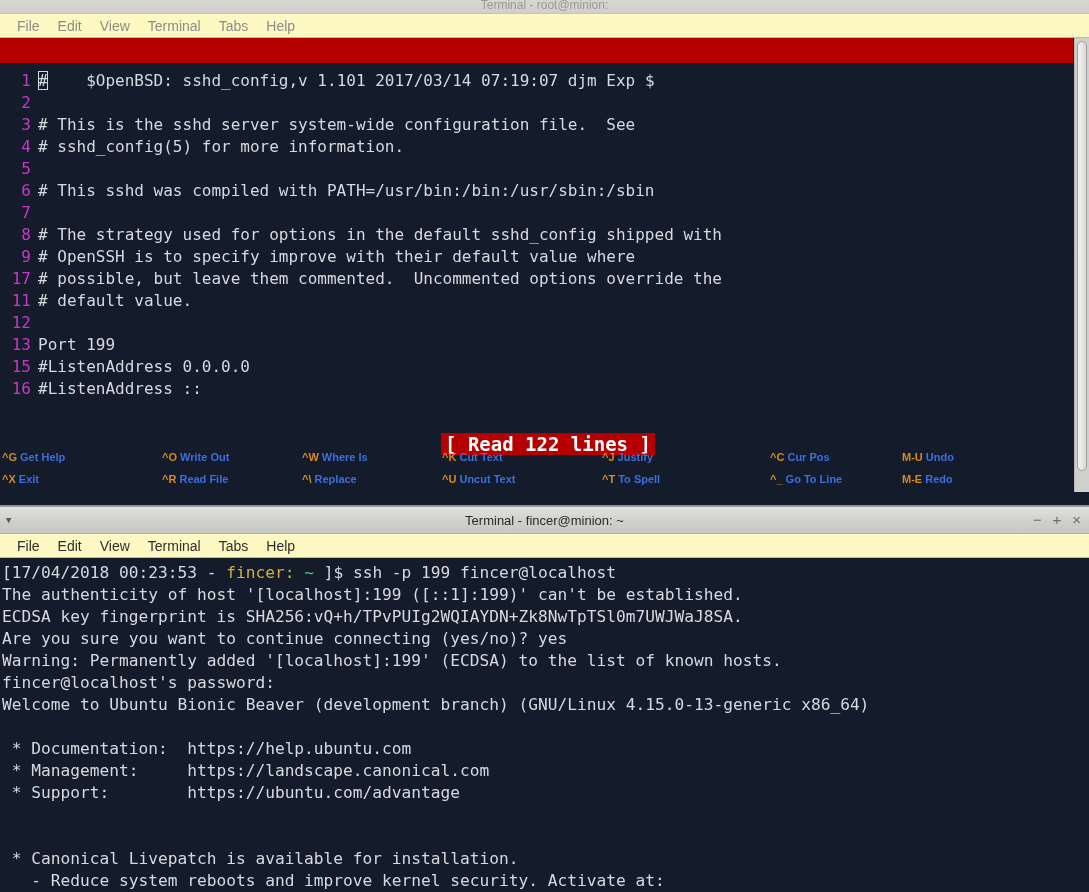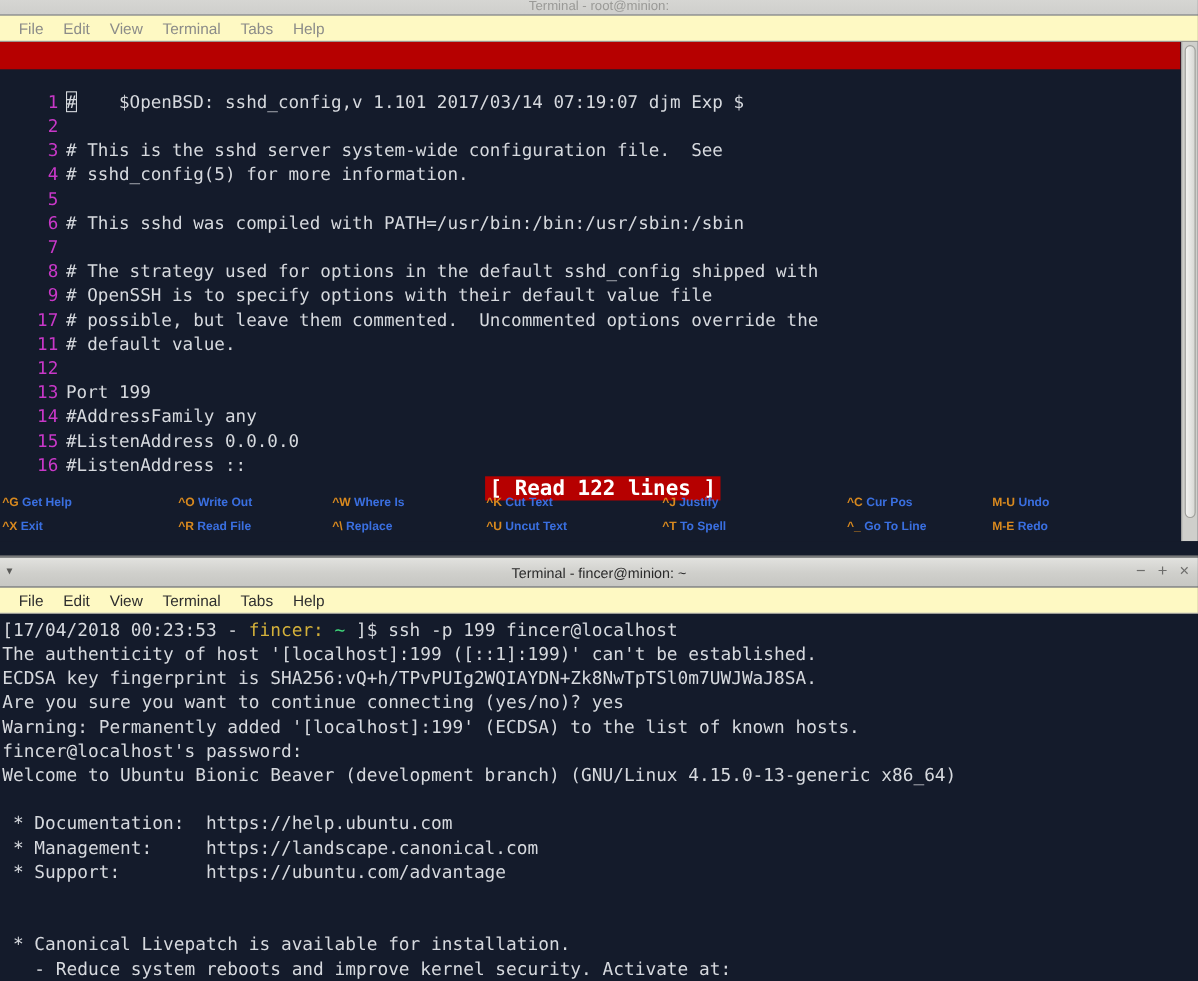--- a/index.html
+++ b/index.html
@@ -122,23 +122,22 @@
     height: 25px;
     font-weight: bold;
     position: relative;
     white-space: pre;
     overflow: hidden;
   }
 
   #nano-body {
     height: 370px;
     position: relative;
-    padding-top: 20px;
-    box-sizing: border-box;
-    margin-left: 22px;
+    padding-top: 8px;
+    box-sizing: border-box;
   }
   .nano-line { height: 22px; white-space: pre; }
   .lnum {
     display: inline-block;
     width: 38px;
     text-align: right;
     color: #c838c8;
     padding-right: 7px;
     box-sizing: border-box;
   }
@@ -255,26 +254,25 @@
 
       <div id="nano-body">
           <div class="nano-line"><span class="lnum">1</span><span class="ltext"><span class="cursor-cell">#</span>    $OpenBSD: sshd_config,v 1.101 2017/03/14 07:19:07 djm Exp $</span></div>
           <div class="nano-line"><span class="lnum">2</span><span class="ltext"></span></div>
           <div class="nano-line"><span class="lnum">3</span><span class="ltext"># This is the sshd server system-wide configuration file.  See</span></div>
           <div class="nano-line"><span class="lnum">4</span><span class="ltext"># sshd_config(5) for more information.</span></div>
           <div class="nano-line"><span class="lnum">5</span><span class="ltext"></span></div>
           <div class="nano-line"><span class="lnum">6</span><span class="ltext"># This sshd was compiled with PATH=/usr/bin:/bin:/usr/sbin:/sbin</span></div>
           <div class="nano-line"><span class="lnum">7</span><span class="ltext"></span></div>
           <div class="nano-line"><span class="lnum">8</span><span class="ltext"># The strategy used for options in the default sshd_config shipped with</span></div>
-          <div class="nano-line"><span class="lnum">9</span><span class="ltext"># OpenSSH is to specify options with their default value file</span></div>
+          <div class="nano-line"><span class="lnum">9</span><span class="ltext"># OpenSSH is to specify improve with their default value where</span></div>
           <div class="nano-line"><span class="lnum">17</span><span class="ltext"># possible, but leave them commented.  Uncommented options override the</span></div>
           <div class="nano-line"><span class="lnum">11</span><span class="ltext"># default value.</span></div>
           <div class="nano-line"><span class="lnum">12</span><span class="ltext"></span></div>
           <div class="nano-line"><span class="lnum">13</span><span class="ltext">Port 199</span></div>
-          <div class="nano-line"><span class="lnum">14</span><span class="ltext">#AddressFamily any</span></div>
           <div class="nano-line"><span class="lnum">15</span><span class="ltext">#ListenAddress 0.0.0.0</span></div>
           <div class="nano-line"><span class="lnum">16</span><span class="ltext">#ListenAddress ::</span></div>
         </div>
 
       <div class="nano-status-row">
         <div class="nano-status">[ Read 122 lines ]</div>
       </div>
 
       <div class="nano-help">
         <div class="help-row" id="help-row-1" style="position: relative;"><span class="help-cell" style="position: absolute; left: 0px;"><span class="help-key">^G</span><span class="help-lbl"> Get Help</span></span><span class="help-cell" style="position: absolute; left: 160px;"><span class="help-key">^O</span><span class="help-lbl"> Write Out</span></span><span class="help-cell" style="position: absolute; left: 300px;"><span class="help-key">^W</span><span class="help-lbl"> Where Is</span></span><span class="help-cell" style="position: absolute; left: 440px;"><span class="help-key">^K</span><span class="help-lbl"> Cut Text</span></span><span class="help-cell" style="position: absolute; left: 600px;"><span class="help-key">^J</span><span class="help-lbl"> Justify</span></span><span class="help-cell" style="position: absolute; left: 768px;"><span class="help-key">^C</span><span class="help-lbl"> Cur Pos</span></span><span class="help-cell" style="position: absolute; left: 900px;"><span class="help-key">M-U</span><span class="help-lbl"> Undo</span></span></div>

